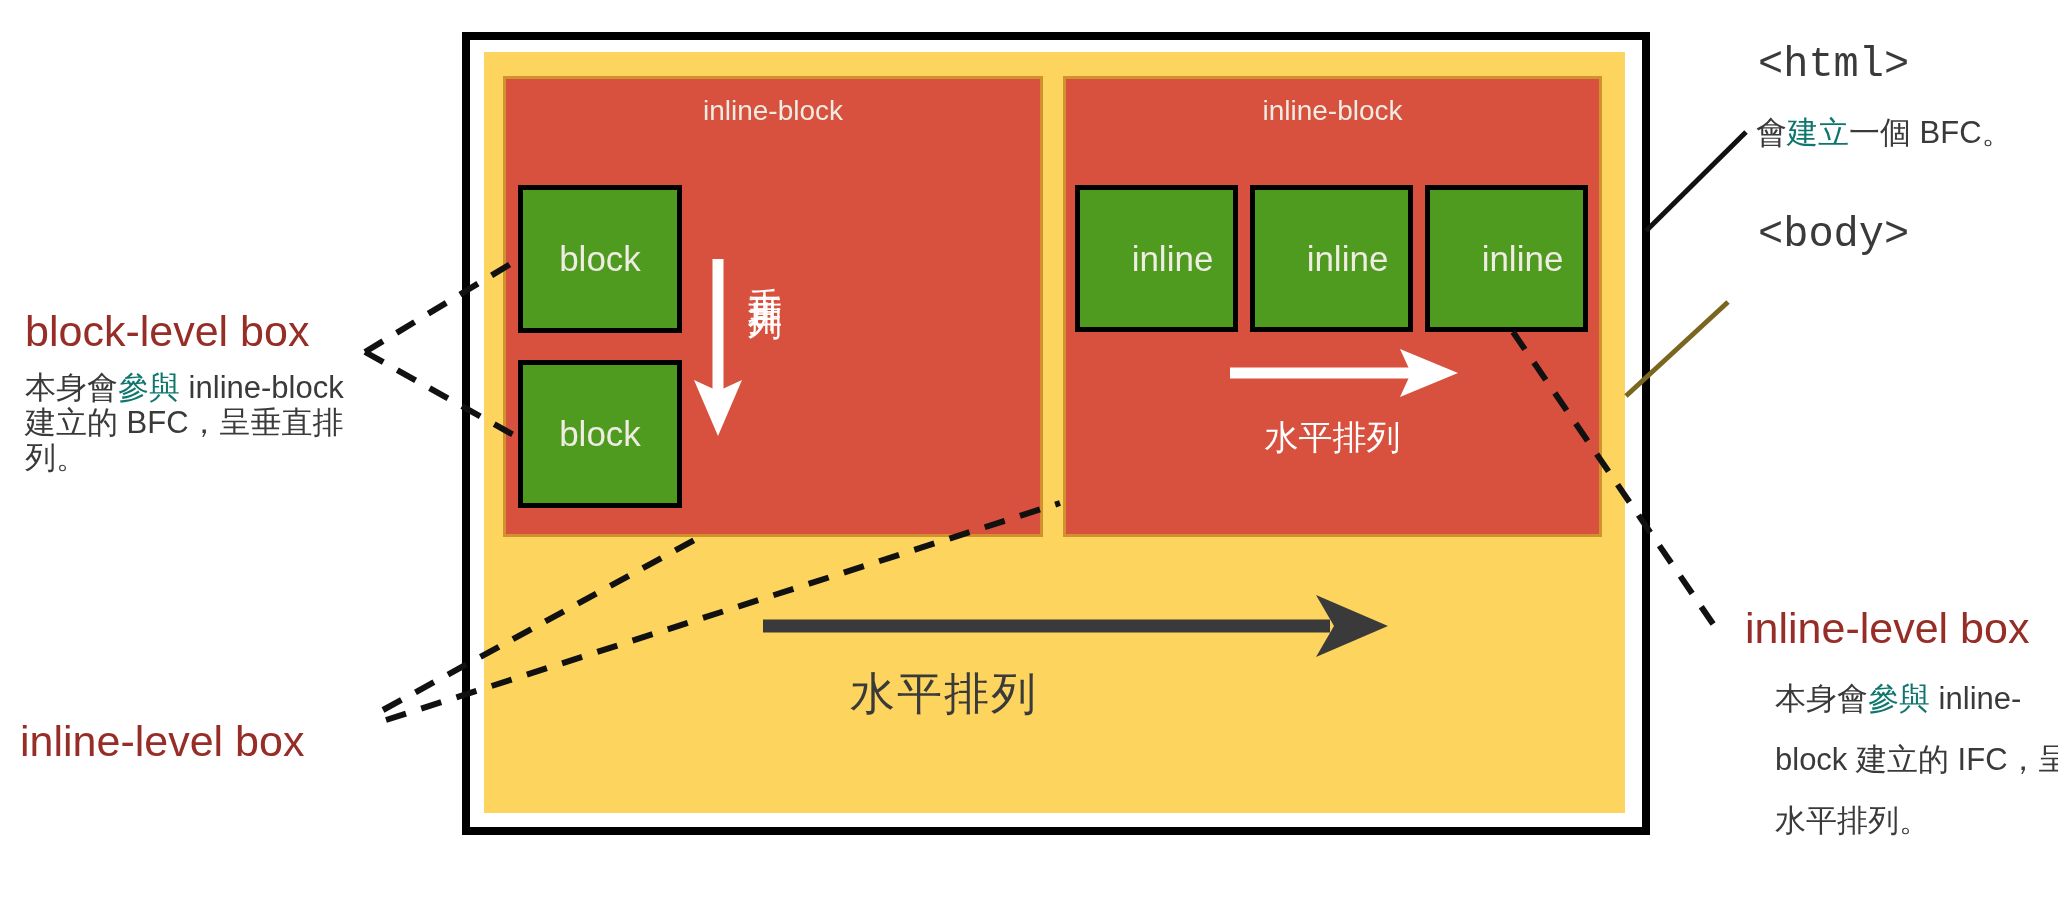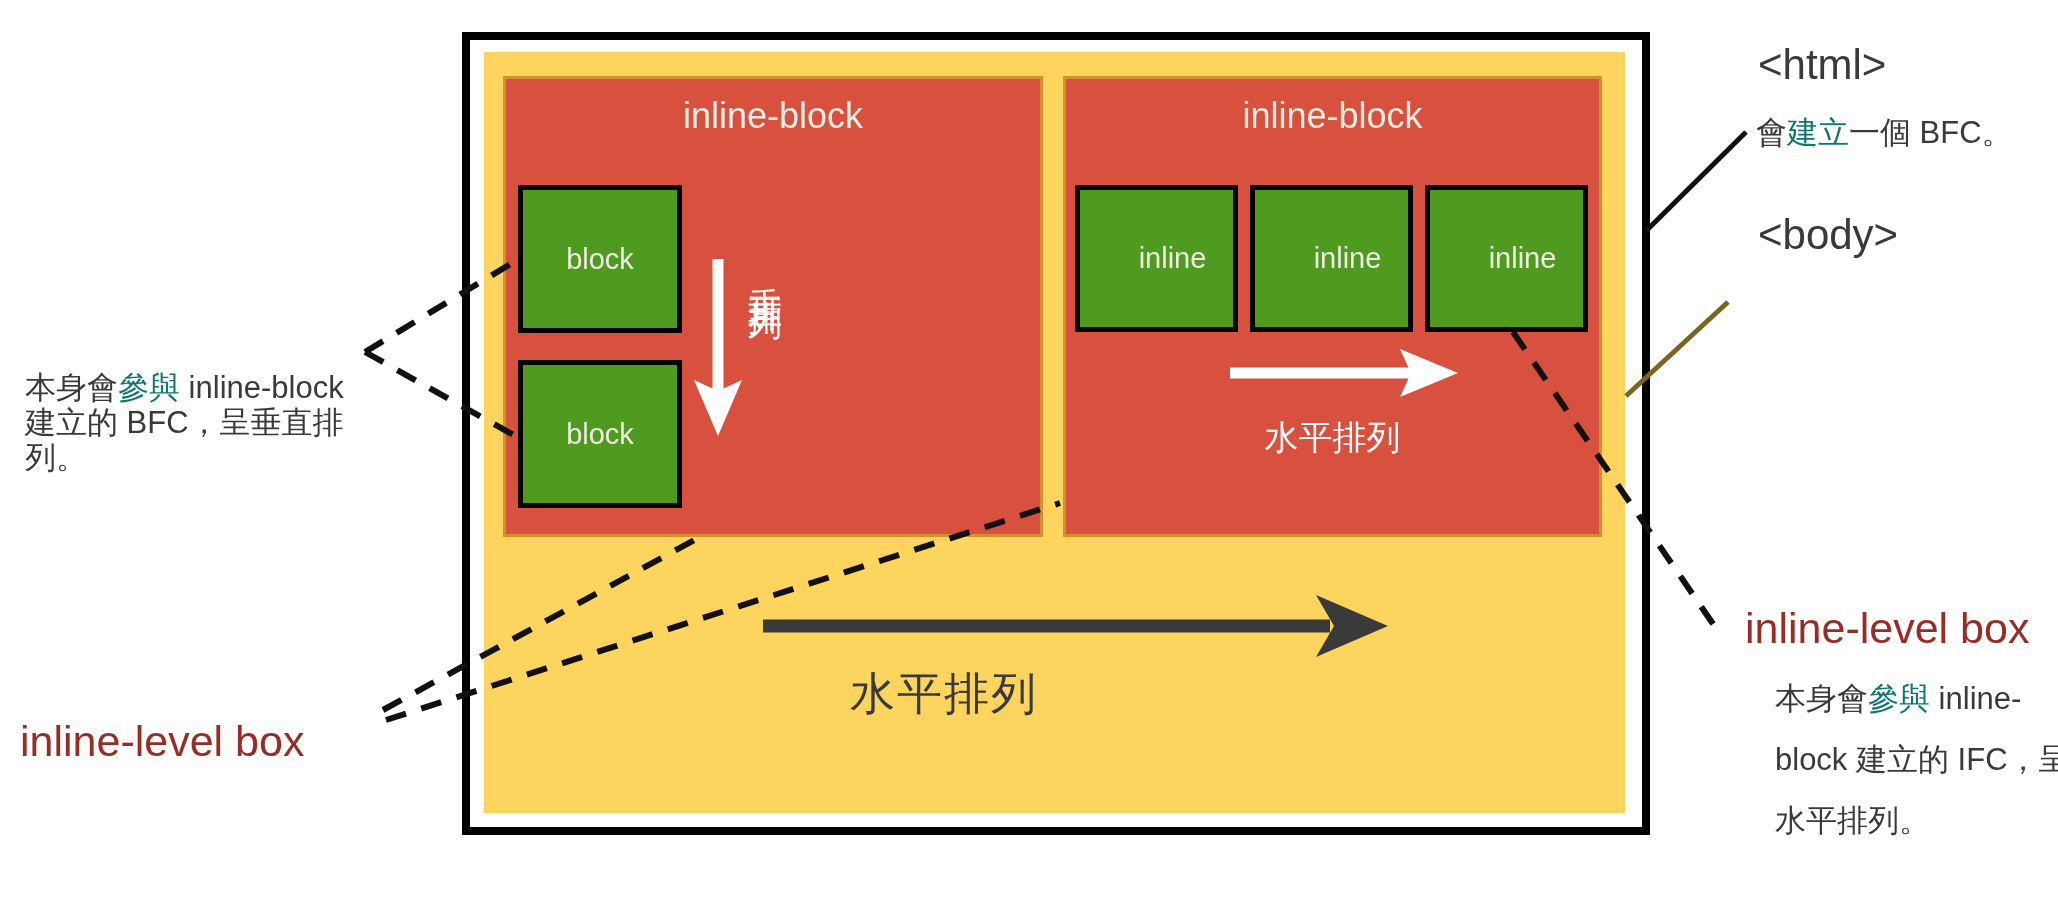--- a/index.html
+++ b/index.html
@@ -20,46 +20,46 @@
     background:#FCD45E;
   }
   .redbox{
     position:absolute;top:24px;height:461px;
     background:#D8503E;border:3px solid #D1912C;box-sizing:border-box;
   }
   .redbox.left{left:19px;width:540px;}
   .redbox.right{left:579px;width:539px;}
   .red-title{
     position:absolute;left:0;right:0;top:16px;
-    text-align:center;font-size:36px;color:#EFECE3;
+    text-align:center;font-size:28px;color:#EFECE3;
   }
   .gbox{
     position:absolute;width:164px;height:148px;
     background:#4F9B20;border:5px solid #000;box-sizing:border-box;
     display:flex;align-items:center;justify-content:center;
-    color:#EFECE3;font-size:29px;
+    color:#EFECE3;font-size:35px;
   }
   .gbox.inline-size{width:163px;height:147px;padding-left:32px;}
   .vtext{
     position:absolute;left:240px;top:181px;
     writing-mode:vertical-rl;text-orientation:upright;
     color:#fff;font-size:34px;letter-spacing:7px;line-height:1.1;
   }
   .htext-white{
     position:absolute;left:0;right:0;top:336px;text-align:center;
     color:#fff;font-size:34px;
   }
   .htext-dark{
     position:absolute;left:366px;top:612px;
     color:#3A3A3A;font-size:45px;letter-spacing:2px;
   }
   
   .ann-heading{position:absolute;font-size:43px;line-height:1.1;white-space:nowrap;}
   .red-heading{color:#962D26;}
-  .dark-heading{color:#3A3A3A;font-size:42px;}
+  .dark-heading{color:#3A3A3A;font-size:42px;font-family:Liberation Mono, monospace;}
   .ann-para{position:absolute;font-size:31px;color:#3A3A3A;line-height:35px;}
   .ann-para .em{color:#0f766e;}
   .para-right{line-height:61px;}
   .h-block-level{left:25px;top:308px;}
   .p-block-level{left:25px;top:370px;width:340px;}
   .h-inline-left{left:20px;top:718px;}
   .p-inline-left{left:20px;top:780px;width:360px;}
   .h-html{left:1758px;top:42px;}
   .p-html{left:1756px;top:102px;width:320px;}
   .h-body{left:1758px;top:212px;}
@@ -99,20 +99,21 @@
         <div class="gbox inline-size" style="left:359px;top:106px;">
           <span>inline</span>
         </div>
         <div class="htext-white">水平排列</div>
       </div>
 
       <div class="htext-dark">水平排列</div>
     </div>
   </div>
 
+  <div class="ann-heading red-heading h-block-level">block-level box</div>
   <div class="ann-para p-block-level">
     <span>本身會</span><span class="em">參與</span><span> inline-block 建立的 BFC，呈垂直排列。</span>
   </div>
 
   <div class="ann-heading red-heading h-inline-left">inline-level box</div>
 
   <div class="ann-heading dark-heading h-html">&lt;html&gt;</div>
   <div class="ann-para para-right p-html">
     <span>會</span><span class="em">建立</span><span>一個 BFC。</span>
   </div>

